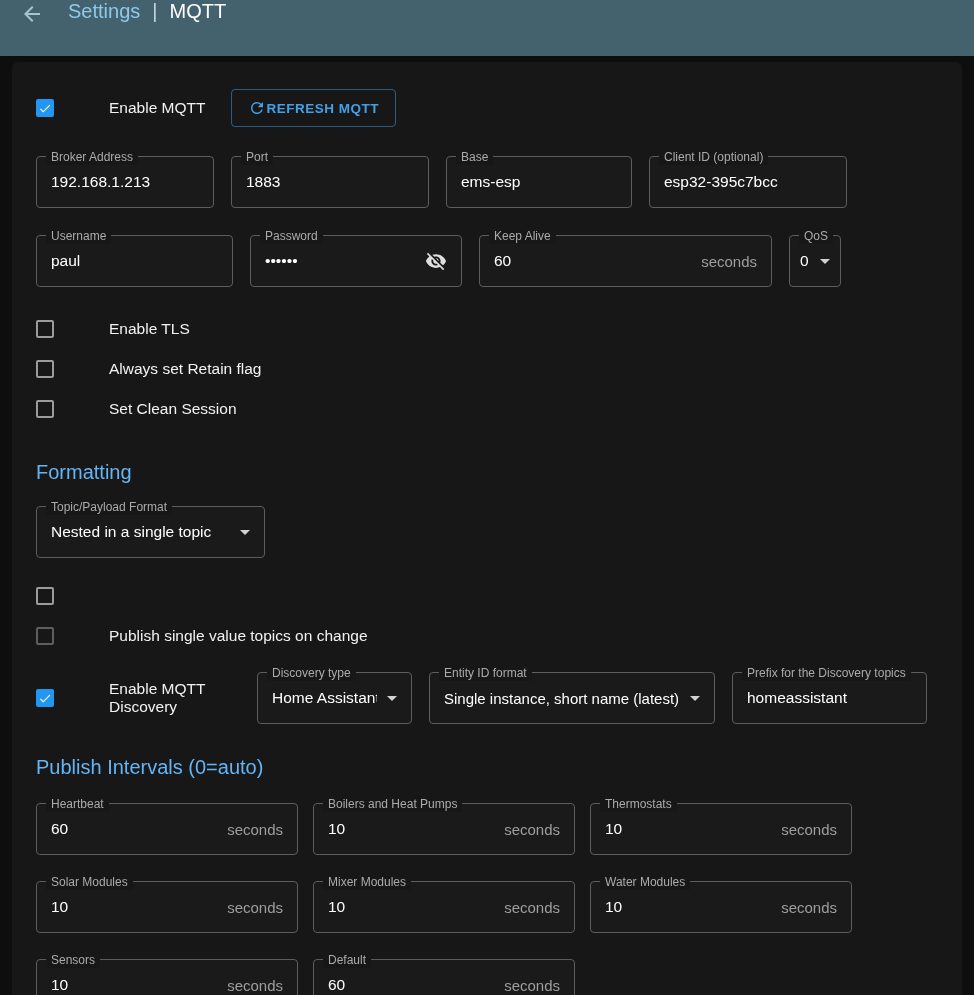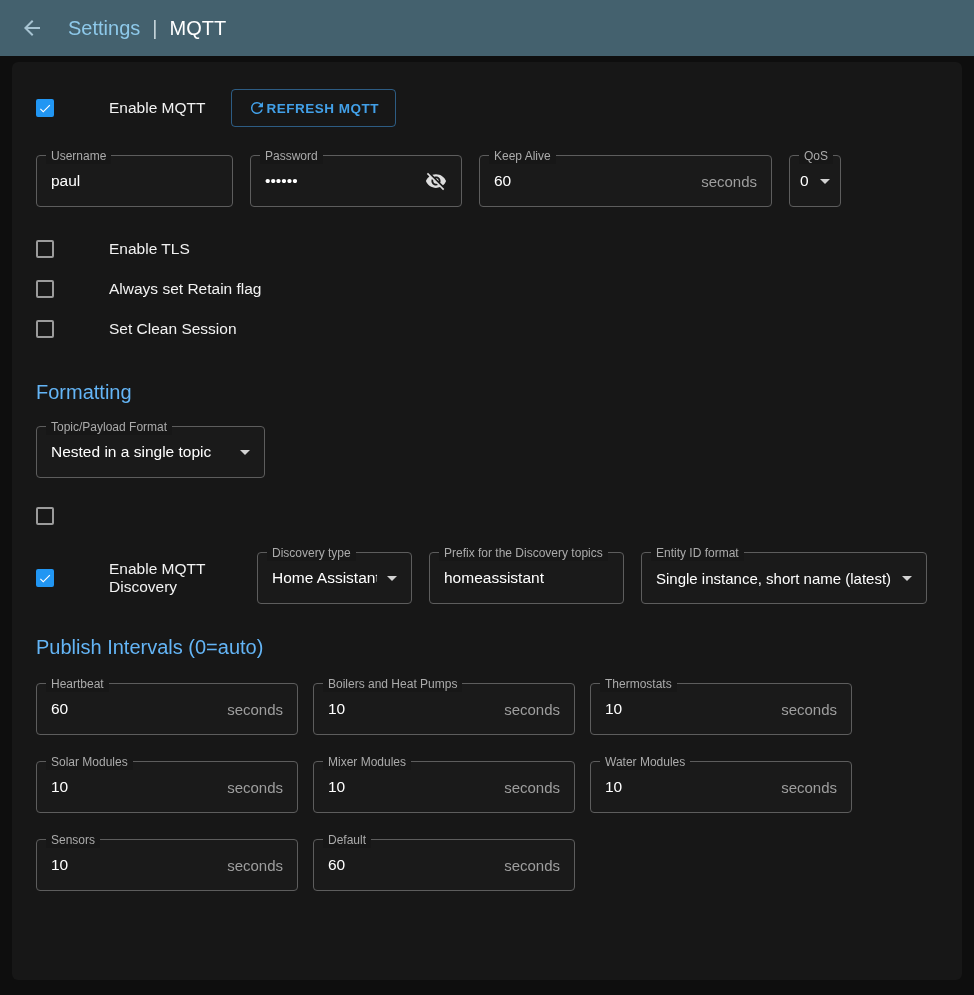--- a/index.html
+++ b/index.html
@@ -16,21 +16,21 @@
     width:974px;height:995px;
     background:#0e0e0e;
     font-family:"Liberation Sans", sans-serif;
     color:#fff;
     overflow:hidden;
   }
   
   .header{
     height:56px;
     background:var(--header-bg);
-    display:flex;align-items:center;
+    display:flex;align-items:flex-start;
     padding:0 18px;
   }
   .back-btn{width:28px;height:28px;display:flex;align-items:center;justify-content:center;margin-right:22px;cursor:pointer;}
   .back-btn svg{fill:#a7c4d2;}
   .header-title{font-size:20px;font-weight:500;display:flex;align-items:center;gap:12px;}
   .settings-link{color:var(--header-settings-link);cursor:pointer;}
   .header-sep{color:#c6d4da;font-weight:400;}
   .page-name{color:#ffffff;}
   
   .panel{
@@ -146,20 +146,38 @@
       <span class="cb-label">Enable MQTT</span>
     </div>
     <button class="btn-outlined">
       <svg width="18" height="18" viewBox="0 0 24 24">
           <path d="M17.65 6.35A7.95 7.95 0 0 0 12 4a8 8 0 1 0 7.73 10h-2.08A6 6 0 1 1 12 6c1.66 0 3.14.69 4.22 1.78L13 11h7V4l-2.35 2.35z"></path>
         </svg>
       <span>REFRESH MQTT</span>
     </button>
   </div>
 
+  <div class="fields-row mt28">
+    <div class="field w178">
+      <span class="field-label">Broker Address</span>
+      <span class="field-value">192.168.1.213</span>
+    </div>
+    <div class="field w198">
+      <span class="field-label">Port</span>
+      <span class="field-value">1883</span>
+    </div>
+    <div class="field w186">
+      <span class="field-label">Base</span>
+      <span class="field-value">ems-esp</span>
+    </div>
+    <div class="field w198">
+      <span class="field-label">Client ID (optional)</span>
+      <span class="field-value">esp32-395c7bcc</span>
+    </div>
+  </div>
 
   <div class="fields-row mt27">
     <div class="field w197">
       <span class="field-label">Username</span>
       <span class="field-value">paul</span>
     </div>
     <div class="field w228">
       <span class="field-label">Password</span>
       <span class="field-value">••••••</span>
       <span class="eye-icon">
@@ -210,45 +228,51 @@
       <span class="caret"></span>
     </div>
   </div>
 
   <div class="mt18">
     <div class="checkbox-row">
       <span class="checkbox">
         
       </span>
     </div>
+    <div class="checkbox-row">
+      <span class="checkbox dim">
+        
+      </span>
+      <span class="cb-label">Publish single value topics on change</span>
+    </div>
   </div>
 
   <div class="discovery-row mt16">
     <div class="checkbox-row discovery-label">
       <span class="checkbox checked">
         <svg class="check" width="15" height="15" viewBox="0 0 24 24">
             <path d="M9 16.17 4.83 12 3.41 13.41 9 19 21 7l-1.41-1.41z" fill="#fff"></path>
           </svg>
       </span>
       <span class="cb-label">Enable MQTT Discovery</span>
     </div>
     <div class="field w155">
       <span class="field-label">Discovery type</span>
       <span class="field-value">Home Assistant</span>
       <span class="caret"></span>
     </div>
-    <div class="field w195">
-      <span class="field-label">Prefix for the Discovery topics</span>
-      <span class="field-value">homeassistant</span>
-    </div>
     <div class="field w286">
       <span class="field-label">Entity ID format</span>
       <span class="field-value" style="font-size:15px;">Single instance, short name (latest)</span>
       <span class="caret"></span>
     </div>
+    <div class="field w195">
+      <span class="field-label">Prefix for the Discovery topics</span>
+      <span class="field-value">homeassistant</span>
+    </div>
   </div>
 
   <h2 class="section-heading">Publish Intervals (0=auto)</h2>
 
   <div class="intervals-grid mt24">
     <div class="field">
       <span class="field-label">Heartbeat</span>
       <span class="field-value">60</span>
       <span class="field-suffix">seconds</span>
     </div>

